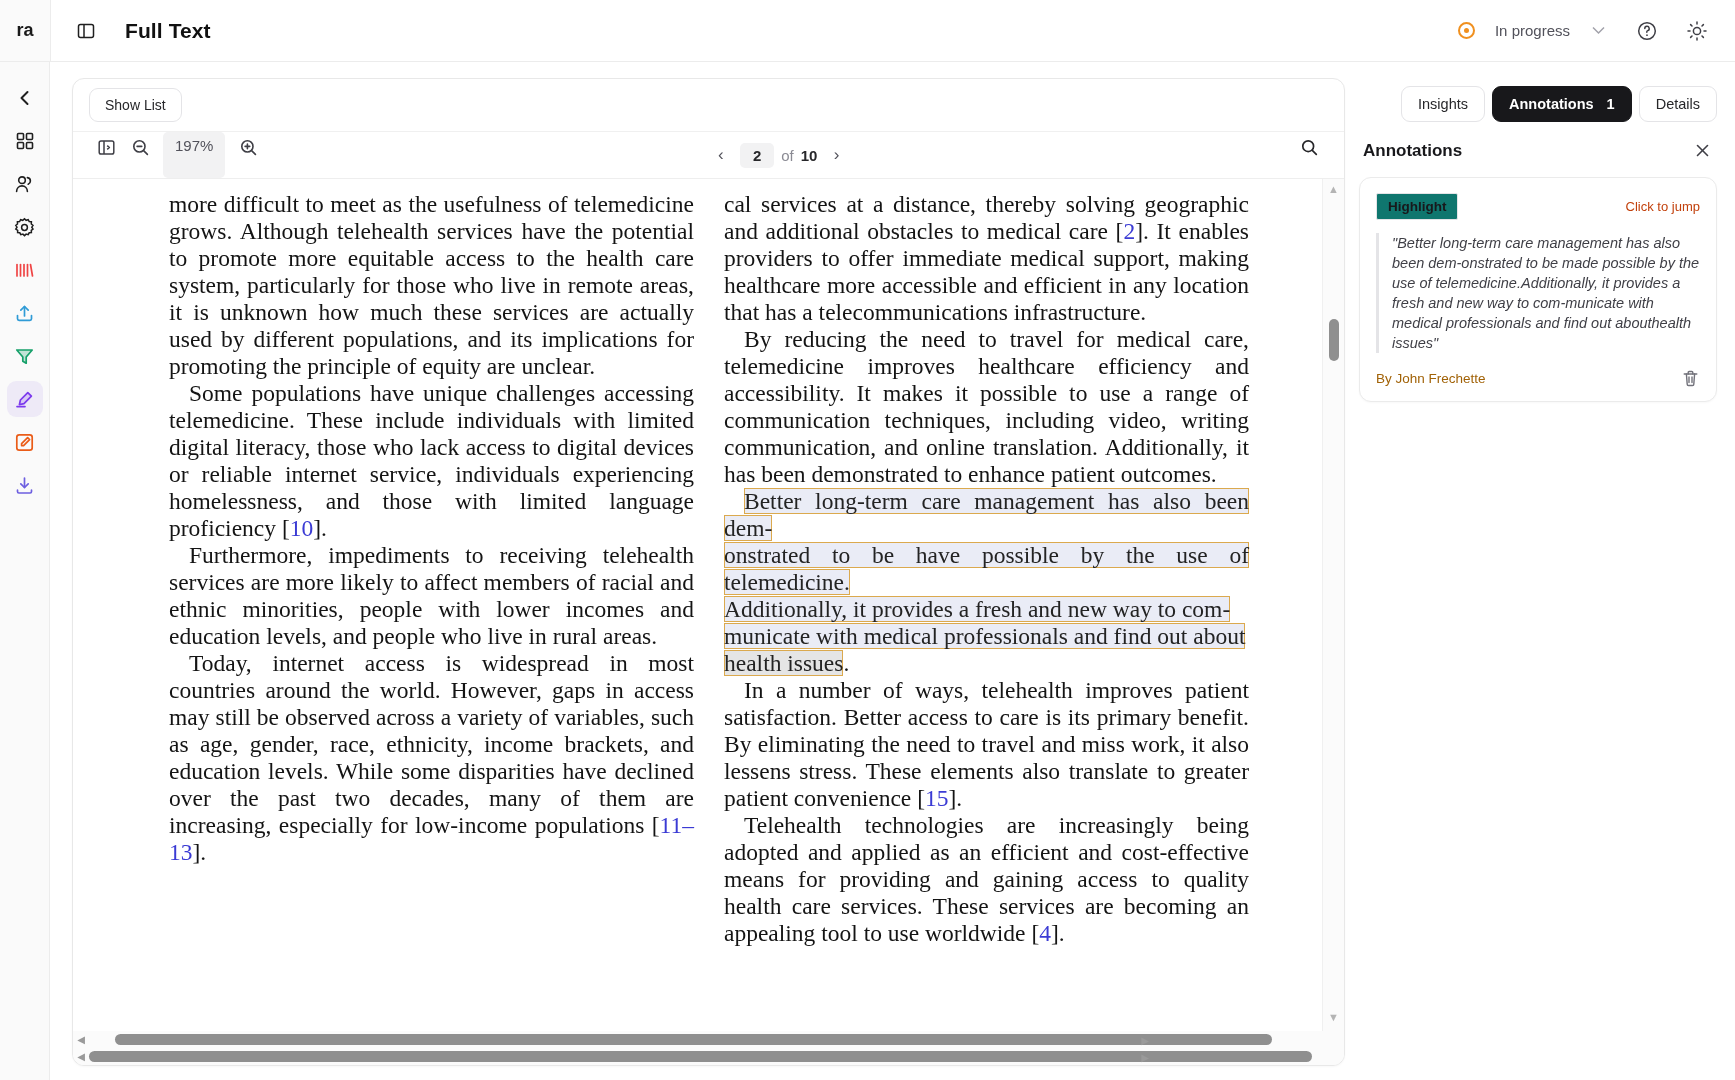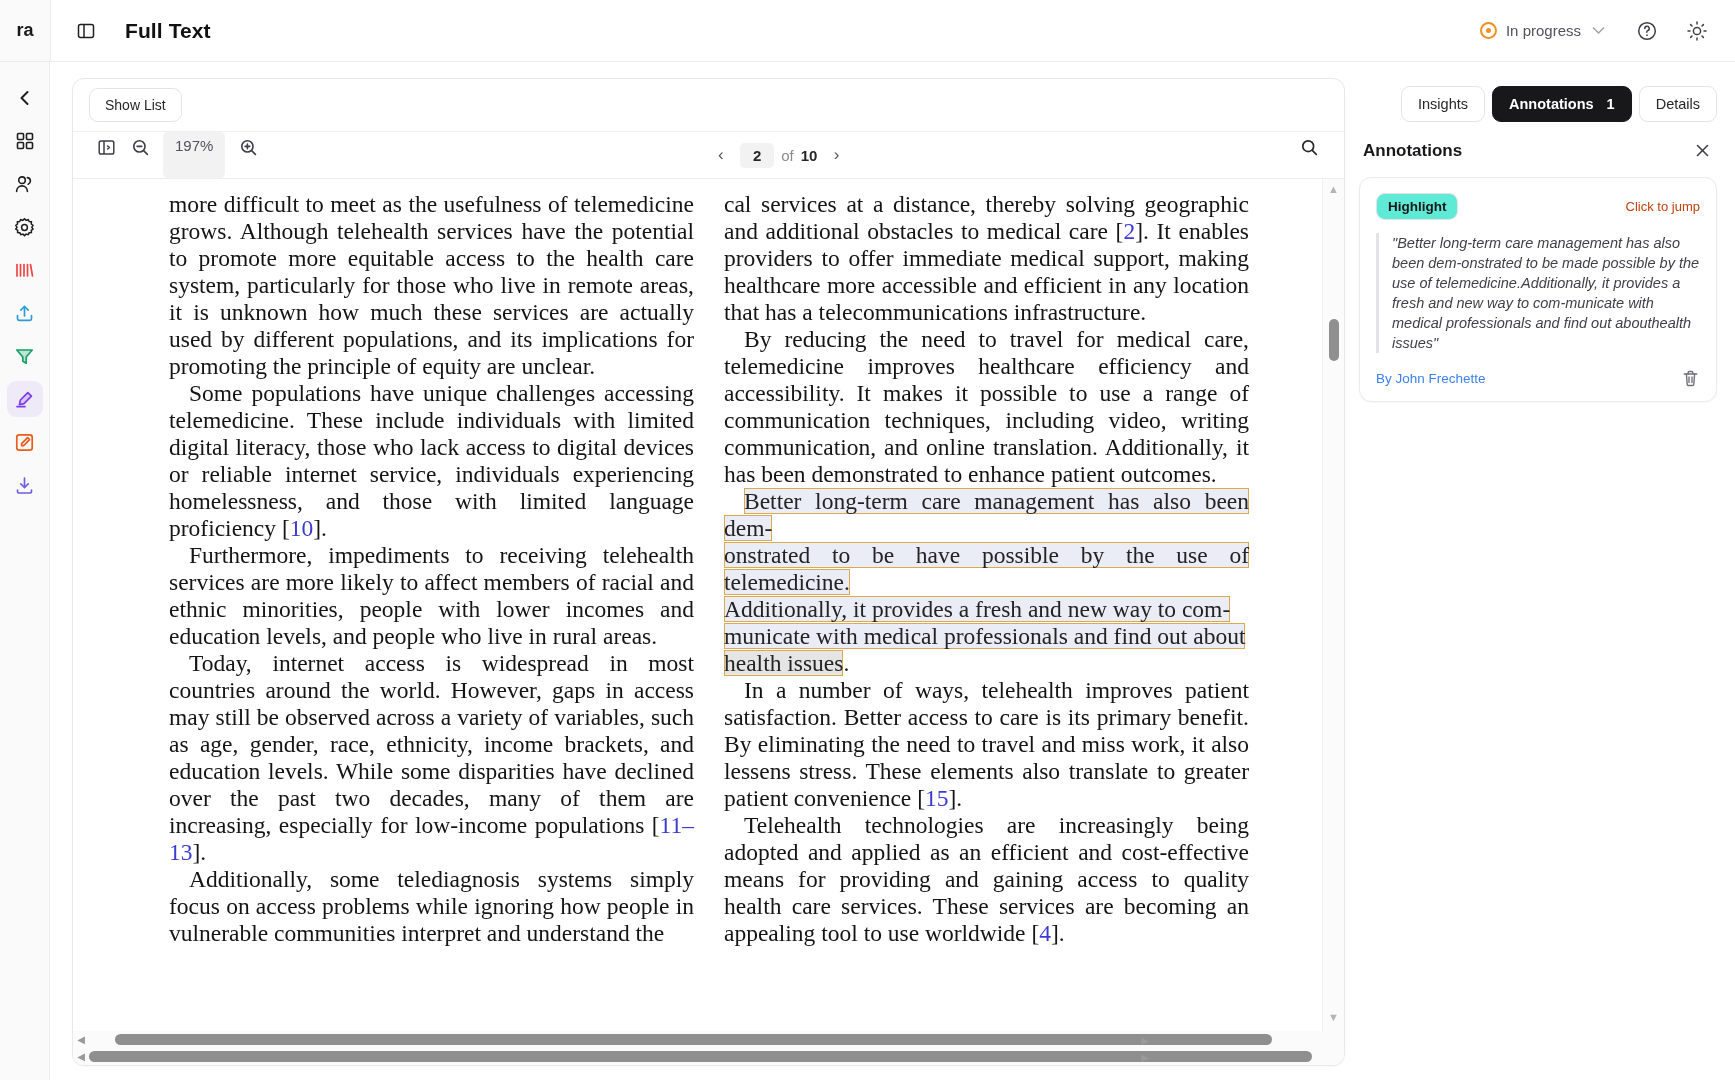--- a/index.html
+++ b/index.html
@@ -35,21 +35,21 @@
     width: 34px; height: 34px;
     display: flex; align-items: center; justify-content: center;
     border-radius: 7px; cursor: pointer;
   }
   .doc-title {
     font-size: 21px; font-weight: 700; color: #111;
     margin-left: 22px; letter-spacing: .1px;
   }
   .topbar-spacer { flex: 1; }
   .status-chip {
-    display: flex; align-items: center; gap: 9px;
+    display: flex; align-items: center; gap: 20px;
     font-size: 15px; color: #52525b;
     padding: 6px 10px; border-radius: 8px; cursor: pointer;
   }
   .status-dot-ring {
     width: 17px; height: 17px; border-radius: 50%;
     border: 2px solid #f0901f;
     display: flex; align-items: center; justify-content: center;
   }
   .status-dot-ring i { width: 5px; height: 5px; border-radius: 50%; background: #f0901f; display:block; }
   .chev { color: #a1a1aa; font-size: 13px; margin-left: 2px; }
@@ -217,34 +217,34 @@
   .panel-title { font-size: 17px; font-weight: 700; color: #18181b; }
   .panel-close { font-size: 19px; color: #3f3f46; cursor: pointer; line-height: 1; padding: 4px; }
   .ann-card {
     border: 1px solid #ebebeb; border-radius: 12px;
     padding: 15px 16px 13px 16px; background: #fff;
     box-shadow: 0 1px 2px rgba(0,0,0,.03);
   }
   .ann-top { display: flex; align-items: center; justify-content: space-between; }
   .ann-type {
     font-size: 13.5px; font-weight: 700; color: #18181b;
-    border: 1px solid #e4e4e7; border-radius: 9px; padding: 5px 11px;
-    background: #5eead4; cursor: pointer;
+    border: 1px solid #e4e4e7; border-radius: 2px; padding: 5px 11px;
+    background: #0f766e; cursor: pointer;
   }
   .ann-jump { font-size: 13px; color: #c2410c; cursor: pointer; }
   .ann-quote {
     margin: 13px 0 0 0; padding-left: 13px;
     border-left: 3px solid #e4e4e7;
     font-size: 14.5px; line-height: 20px; font-style: italic; color: #3f3f46;
   }
   .ann-foot {
     display: flex; align-items: center; justify-content: space-between;
     margin-top: 16px;
   }
-  .ann-author { font-size: 13.5px; color: #3b82f6; }
+  .ann-author { font-size: 13.5px; color: #a16207; }
   .trash { cursor: pointer; color: #71717a; }
   svg { display: block; }
 </style>
 </head>
 <body>
 
 <div class="topbar">
   <div class="brand">ra</div>
   <div class="topbar-rest">
     <div class="panel-toggle">
@@ -418,21 +418,20 @@
       <div class="pdf-wrap">
         <div class="pdf-scrollarea">
           <div class="pdf-page">
             <div class="cols">
 
               <div class="col">
                 <p class="noindent">more difficult to meet as the usefulness of telemedicine grows. Although telehealth services have the potential to promote more equitable access to the health care system, particularly for those who live in remote areas, it is unknown how much these services are actually used by different populations, and its implications for promoting the principle of equity are unclear.</p>
                 <p>Some populations have unique challenges accessing telemedicine. These include individuals with limited digital literacy, those who lack access to digital devices or reliable internet service, individuals experiencing homelessness, and those with limited language proficiency [<span class="ref">10</span>].</p>
                 <p>Furthermore, impediments to receiving telehealth services are more likely to affect members of racial and ethnic minorities, people with lower incomes and education levels, and people who live in rural areas.</p>
                 <p>Today, internet access is widespread in most countries around the world. However, gaps in access may still be observed across a variety of variables, such as age, gender, race, ethnicity, income brackets, and education levels. While some disparities have declined over the past two decades, many of them are increasing, especially for low-income populations [<span class="ref">11–13</span>].</p>
-                <p>Additionally, some telediagnosis systems simply focus on access problems while ignoring how people in vulnerable communities interpret and understand the</p>
               </div>
 
               <div class="col">
                 <p class="noindent">cal services at a distance, thereby solving geographic and additional obstacles to medical care [<span class="ref">2</span>]. It enables providers to offer immediate medical support, making healthcare more accessible and efficient in any location that has a telecommunications infrastructure.</p>
                 <p>By reducing the need to travel for medical care, telemedicine improves healthcare efficiency and accessibility. It makes it possible to use a range of communication techniques, including video, writing communication, and online translation. Additionally, it has been demonstrated to enhance patient outcomes.</p>
                 <p style="text-indent:0;">
                   <span class="hl sel-tint" style="margin-left:20px;">Better long-term care management has also been dem-</span><br>
                   <span class="hl sel-tint">onstrated to be have possible by the use of telemedicine.</span><br>
                   <span class="hl sel-tint">Additionally, it provides a fresh and new way to com-</span><br>
                   <span class="hl sel-tint">municate with medical professionals and find out about</span><br>

